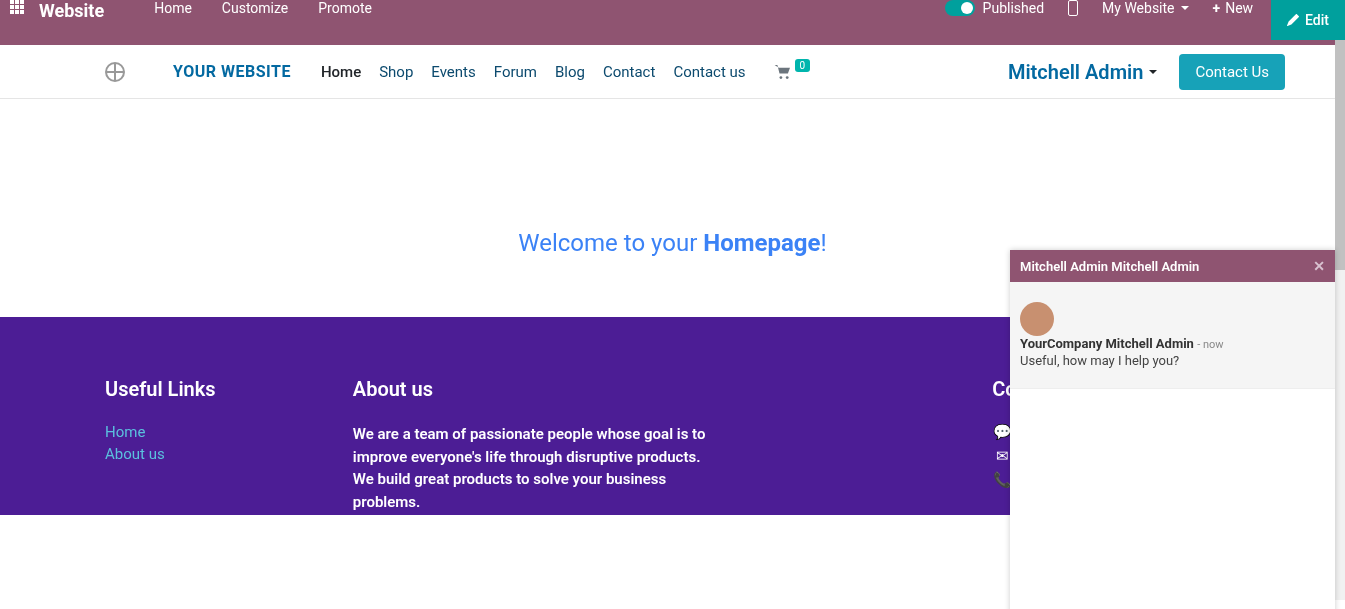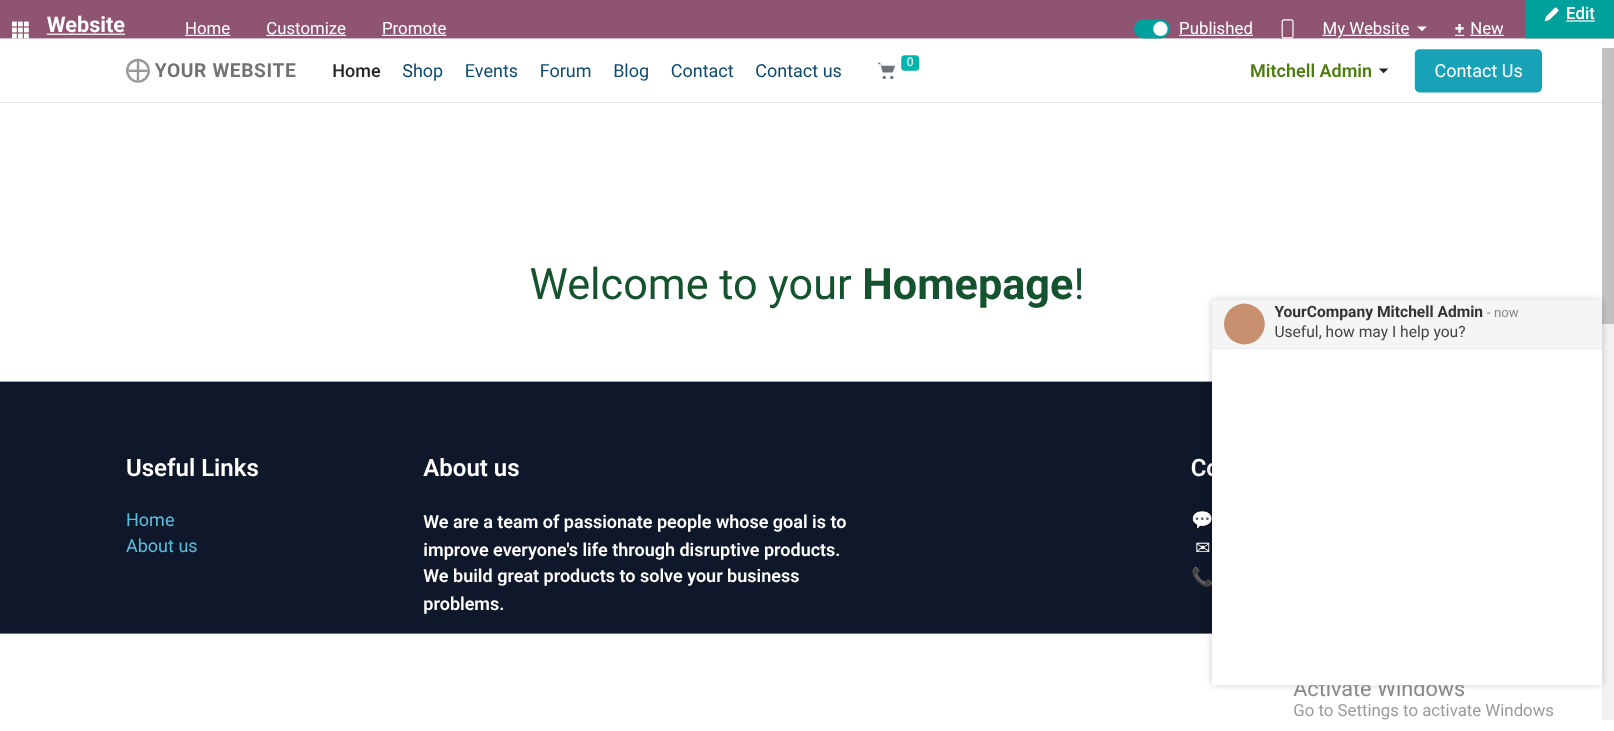--- a/index.html
+++ b/index.html
@@ -1,73 +1,73 @@
 <!DOCTYPE html>
 <html><head>
 <meta charset="utf-8">
 <style>
 * { box-sizing: border-box; margin: 0; padding: 0; }
 body { font-family: -apple-system, BlinkMacSystemFont, "Segoe UI", Roboto, sans-serif; width: 1345px; height: 609px; overflow: hidden; position: relative; background: #fff; }
 
 
-.topbar { height: 32px; background: #8F5471; color: #fff; display: flex; align-items: flex-end; padding: 0 12px 0 10px; font-size: 14px; text-decoration: underline; }
+.topbar { height: 45px; background: #8F5471; color: #fff; display: flex; align-items: flex-start; padding: 0 12px 0 10px; font-size: 14px; }
 .apps-icon { width: 18px; height: 14px; display: grid; grid-template-columns: repeat(3,4px); grid-template-rows: repeat(3,4px); gap: 1px; margin-right: 11px; cursor: pointer; }
 .apps-icon span { background: #fff; }
 .brand { font-weight: 700; font-size: 18px; margin-right: 50px; }
 .topbar-link { margin-right: 30px; cursor: pointer; }
 .topbar-spacer { flex: 1; }
 .toggle { width: 30px; height: 16px; background: #00a09d; border-radius: 8px; position: relative; margin-right: 8px; cursor: pointer; }
 .toggle::after { content:""; width: 12px; height: 12px; background: #fff; border-radius: 50%; position: absolute; right: 2px; top: 2px; }
 .topbar-item { display: flex; align-items: center; margin-left: 24px; cursor: pointer; }
 .btn-edit { background: #00A09D; height: 40px; padding: 0 16px; display: flex; align-items: center; margin-left: 18px; margin-right: -12px; cursor: pointer; font-weight: 500; }
 .caret-down { width: 0; height: 0; border-left: 4px solid transparent; border-right: 4px solid transparent; border-top: 4px solid #fff; margin-left: 6px; }
 .plus { font-weight: 700; margin-right: 5px; }
 .pencil { width: 12px; height: 12px; margin-right: 6px; }
 .phone-icon { width: 10px; height: 16px; border: 1.5px solid #fff; border-radius: 2px; }
 
 
 .siteheader { height: 54px; border-bottom: 1px solid #e5e5e5; display: flex; align-items: center; padding: 0 60px 0 105px; }
-.logo { display: flex; align-items: center; color: #737373; font-weight: 700; font-size: 16px; letter-spacing: 0.5px; margin-right: 30px; }
+.logo { display: flex; align-items: center; color: #0369a1; font-weight: 700; font-size: 16px; letter-spacing: 0.5px; margin-right: 30px; gap: 44px; }
 .globe { width: 20px; height: 20px; border: 2px solid #999; border-radius: 50%; margin-right: 4px; position: relative; }
 .globe::before { content:""; position:absolute; left:50%; top:0; bottom:0; width:2px; background:#999; transform:translateX(-50%); }
 .globe::after { content:""; position:absolute; top:50%; left:0; right:0; height:2px; background:#999; transform:translateY(-50%); }
 .nav { display: flex; gap: 18px; }
 .nav a { color: #0c4a6e; font-size: 15px; cursor: pointer; text-decoration: none; }
 .nav a.active { color: #212529; font-weight: 500; }
 .cart { display: flex; align-items: center; margin-left: 28px; color: #6c757d; cursor: pointer; position: relative; }
 .cart-badge { background: #00b5ad; color: #fff; font-size: 10px; padding: 1px 5px; border-radius: 3px; margin-left: 3px; position: relative; top: -6px; }
 .siteheader-spacer { flex: 1; }
-.user-drop { color: #4d7c0f; font-weight: 600; font-size: 15px; cursor: pointer; display: flex; align-items: center; margin-right: 22px; }
+.user-drop { color: #0369a1; font-weight: 600; font-size: 20px; cursor: pointer; display: flex; align-items: center; margin-right: 22px; }
 .user-drop .caret-down { border-top-color: #212529; }
 .btn-contact { background: #17a2b8; color: #fff; padding: 9px 16px; border-radius: 4px; font-size: 15px; cursor: pointer; }
 
 
 .hero { padding: 130px 0 60px; text-align: center; background: #fff; }
-.hero h1 { font-size: 36px; color: #14532d; font-weight: 400; }
+.hero h1 { font-size: 24px; color: #3b82f6; font-weight: 400; }
 .hero h1 strong { font-weight: 700; }
 .hero p { font-size: 19px; color: #212529; margin-top: 20px; }
 .hero p strong { font-weight: 600; }
 
 
-.footer { background: #0f172a; color: #fff; padding: 60px 105px 14px; display: flex; }
+.footer { background: #4c1d95; color: #fff; padding: 60px 105px 2px; display: flex; }
 .footer-col { flex: 1; }
 .footer-col.about { flex: 1.5; padding-right: 20px; }
 .footer-col.spacer { flex: 1; }
 .footer h3 { font-size: 20px; font-weight: 600; margin-bottom: 22px; color: #fff; }
 .footer .links a { display: block; color: #5bc0de; font-size: 15px; margin-bottom: 4px; cursor: pointer; text-decoration: none; }
 .footer .about-text { font-size: 15px; line-height: 1.5; font-weight: 600; }
 .connect-row { display: flex; align-items: center; margin-bottom: 6px; font-size: 15px; }
 .connect-row .ic { width: 20px; text-align: center; margin-right: 10px; color: #fff; }
 .connect-row a { color: #5bc0de; text-decoration: none; cursor: pointer; }
 
 
 .chat { position: absolute; right: 10px; top: 250px; width: 325px; background: #fff; box-shadow: 0 0 6px rgba(0,0,0,0.2); font-size: 13px; z-index: 100; }
 .chat-head { background: #8F5471; color: #fff; padding: 8px 10px; display: flex; align-items: center; justify-content: space-between; font-weight: 600; }
 .chat-close { cursor: pointer; color: #d9c2d0; font-size: 14px; }
-.chat-msg { padding: 3px 10px; display: flex; border-bottom: 1px solid #eee; background: #f5f5f5; }
+.chat-msg { padding: 20px 10px; display: flex; border-bottom: 1px solid #eee; background: #f5f5f5; flex-direction: column; }
 .avatar { width: 34px; height: 34px; border-radius: 50%; background: #c89070; margin-right: 8px; flex-shrink: 0; }
 .chat-author { font-weight: 700; color: #333; }
 .chat-time { color: #888; font-size: 11px; }
 .chat-text { color: #444; margin-top: 2px; }
 .chat-body { height: 280px; }
 
 
 .watermark { position: absolute; right: 50px; bottom: 8px; color: #9a9a9a; font-size: 14px; text-align: left; z-index: 0; }
 .watermark .w1 { font-size: 18px; color: #8a8a8a; }
 
@@ -177,20 +177,24 @@
         <a>info@yourcompa</a>
       </div>
     <div class="connect-row">
         <span class="ic">📞</span>
         <a>+1 (650) 691-32</a>
       </div>
   </div>
 </div>
 
 <div class="chat">
+  <div class="chat-head">
+    <span>Mitchell Admin Mitchell Admin</span>
+    <span class="chat-close">✕</span>
+  </div>
   <div class="chat-msg">
     <div class="avatar"></div>
     <div>
       <div><span class="chat-author">YourCompany Mitchell Admin</span> <span class="chat-time">- <span>now</span></span></div>
       <div class="chat-text">Useful, how may I help you?</div>
     </div>
   </div>
   <div class="chat-body"></div>
 </div>
 

